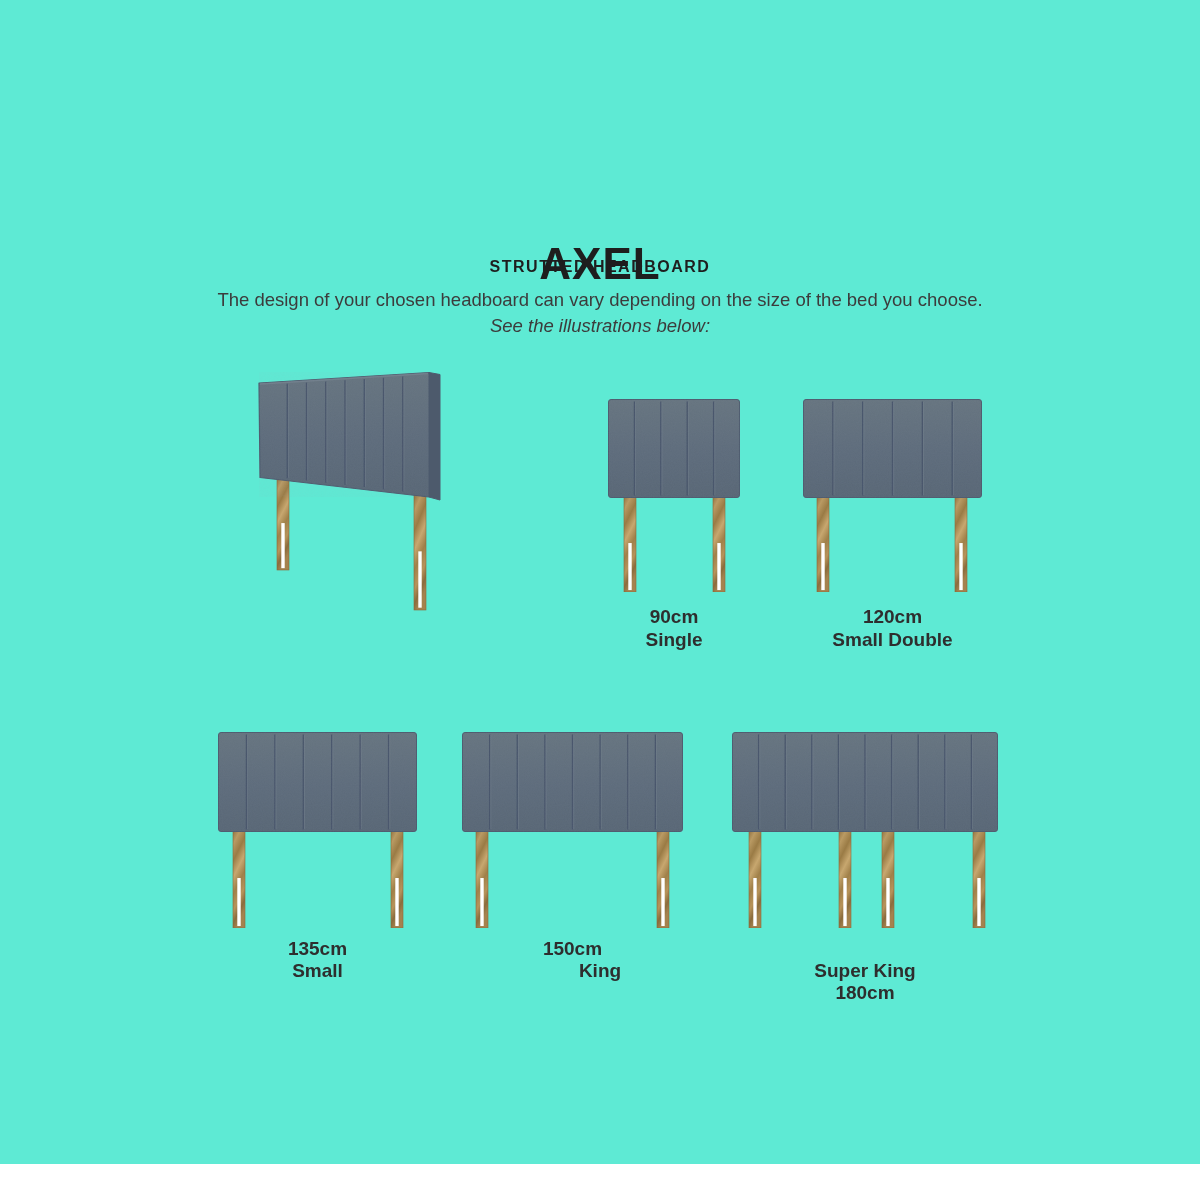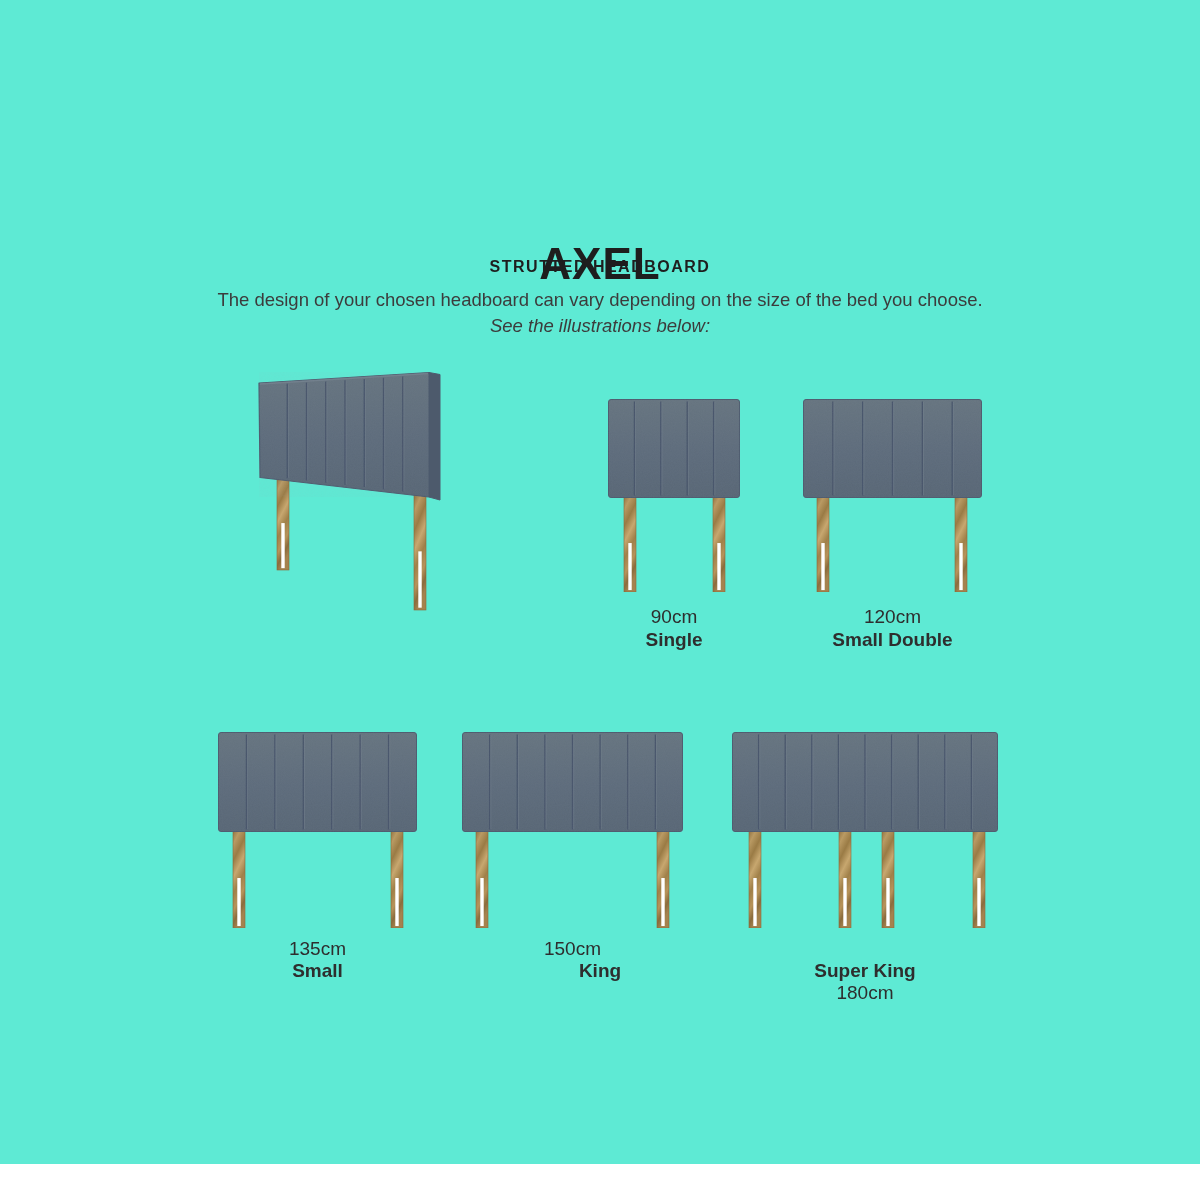--- a/index.html
+++ b/index.html
@@ -9,21 +9,21 @@
          font-size:44px;font-weight:600;letter-spacing:1px;color:#1e1e1e;}
   .subtitle{position:absolute;left:0;right:0;top:258px;text-align:center;
          font-size:16px;font-weight:700;letter-spacing:1.5px;color:#1e1e1e;}
   .description{position:absolute;left:0;right:0;top:289px;text-align:center;
          font-size:18.5px;font-weight:400;color:#3c3c3c;}
   .note{position:absolute;left:0;right:0;top:315px;text-align:center;
          font-size:18.5px;font-style:italic;color:#3c3c3c;}
   figure{margin:0;padding:0;}
   .figsvg{position:absolute;display:block;}
   .cap{position:absolute;width:220px;text-align:center;font-size:19px;color:#2e2e2e;line-height:22px;}
-  .cap.size{font-weight:400;text-align:center;}
+  .cap.size{font-weight:700;text-align:center;}
   .cap.name{font-weight:700;}
 </style>
 </head>
 <body>
 
 <div class="page">
 
   <h1 class="title">AXEL</h1>
   <div class="subtitle">STRUTTED HEADBOARD</div>
   <div class="description">The design of your chosen headboard can vary depending on the size of the bed you choose.</div>

